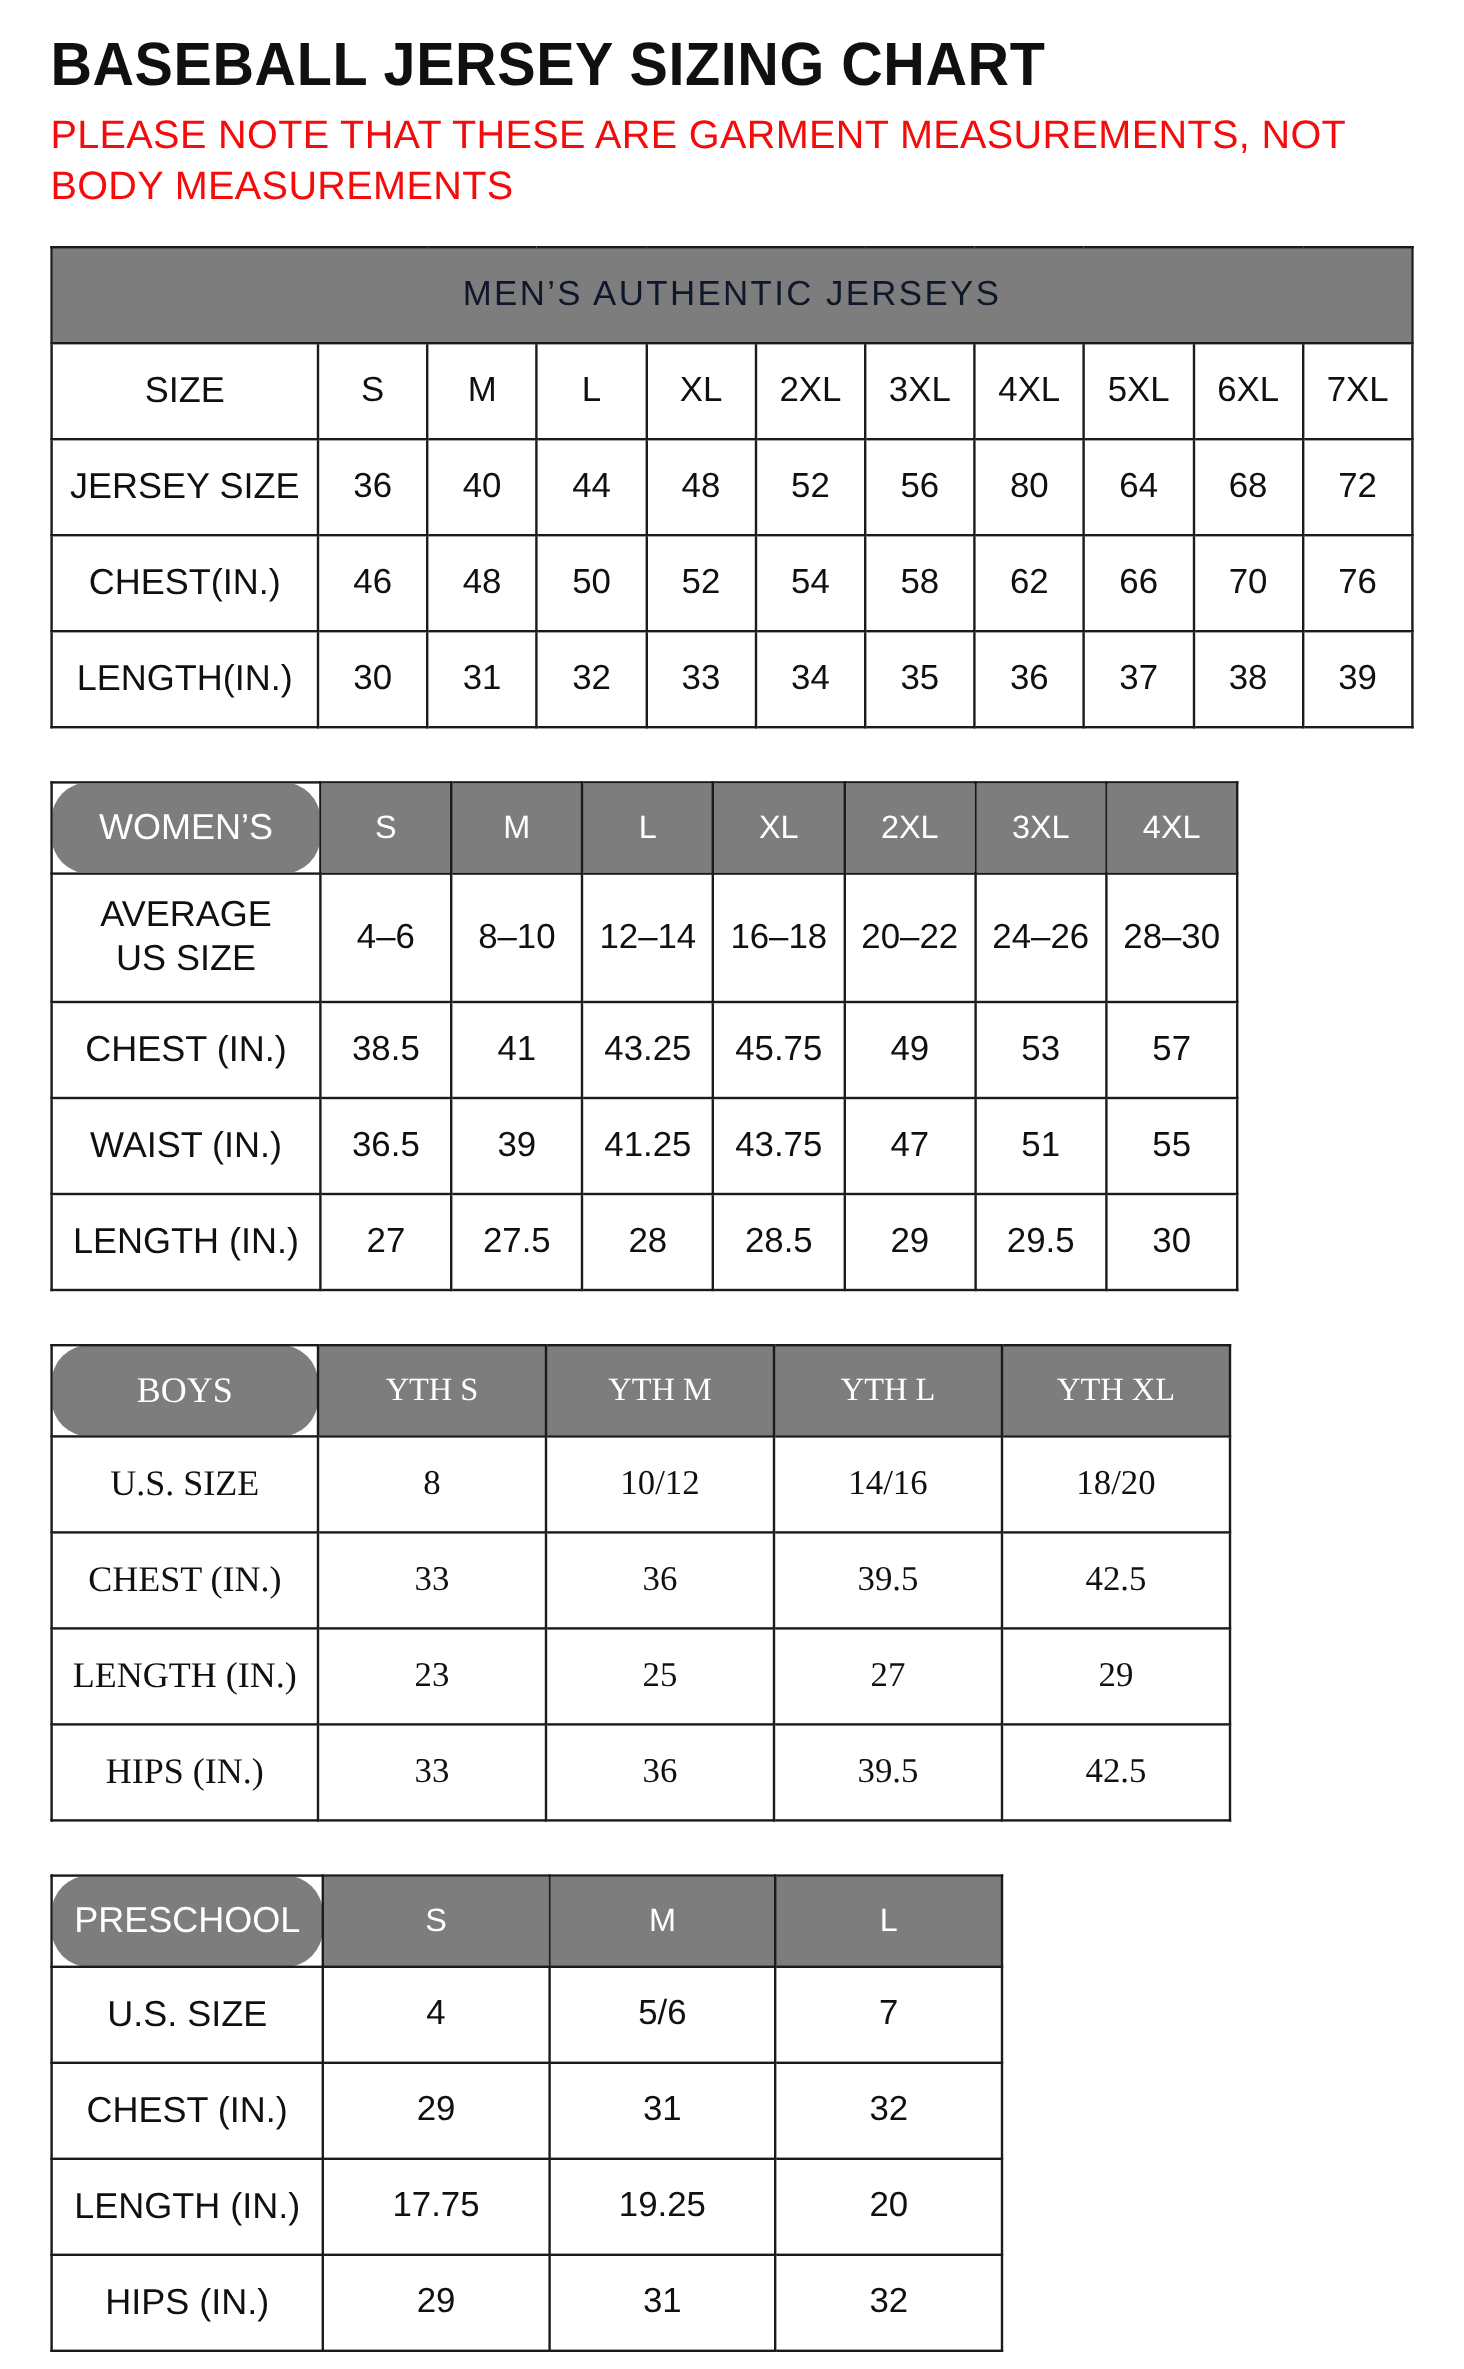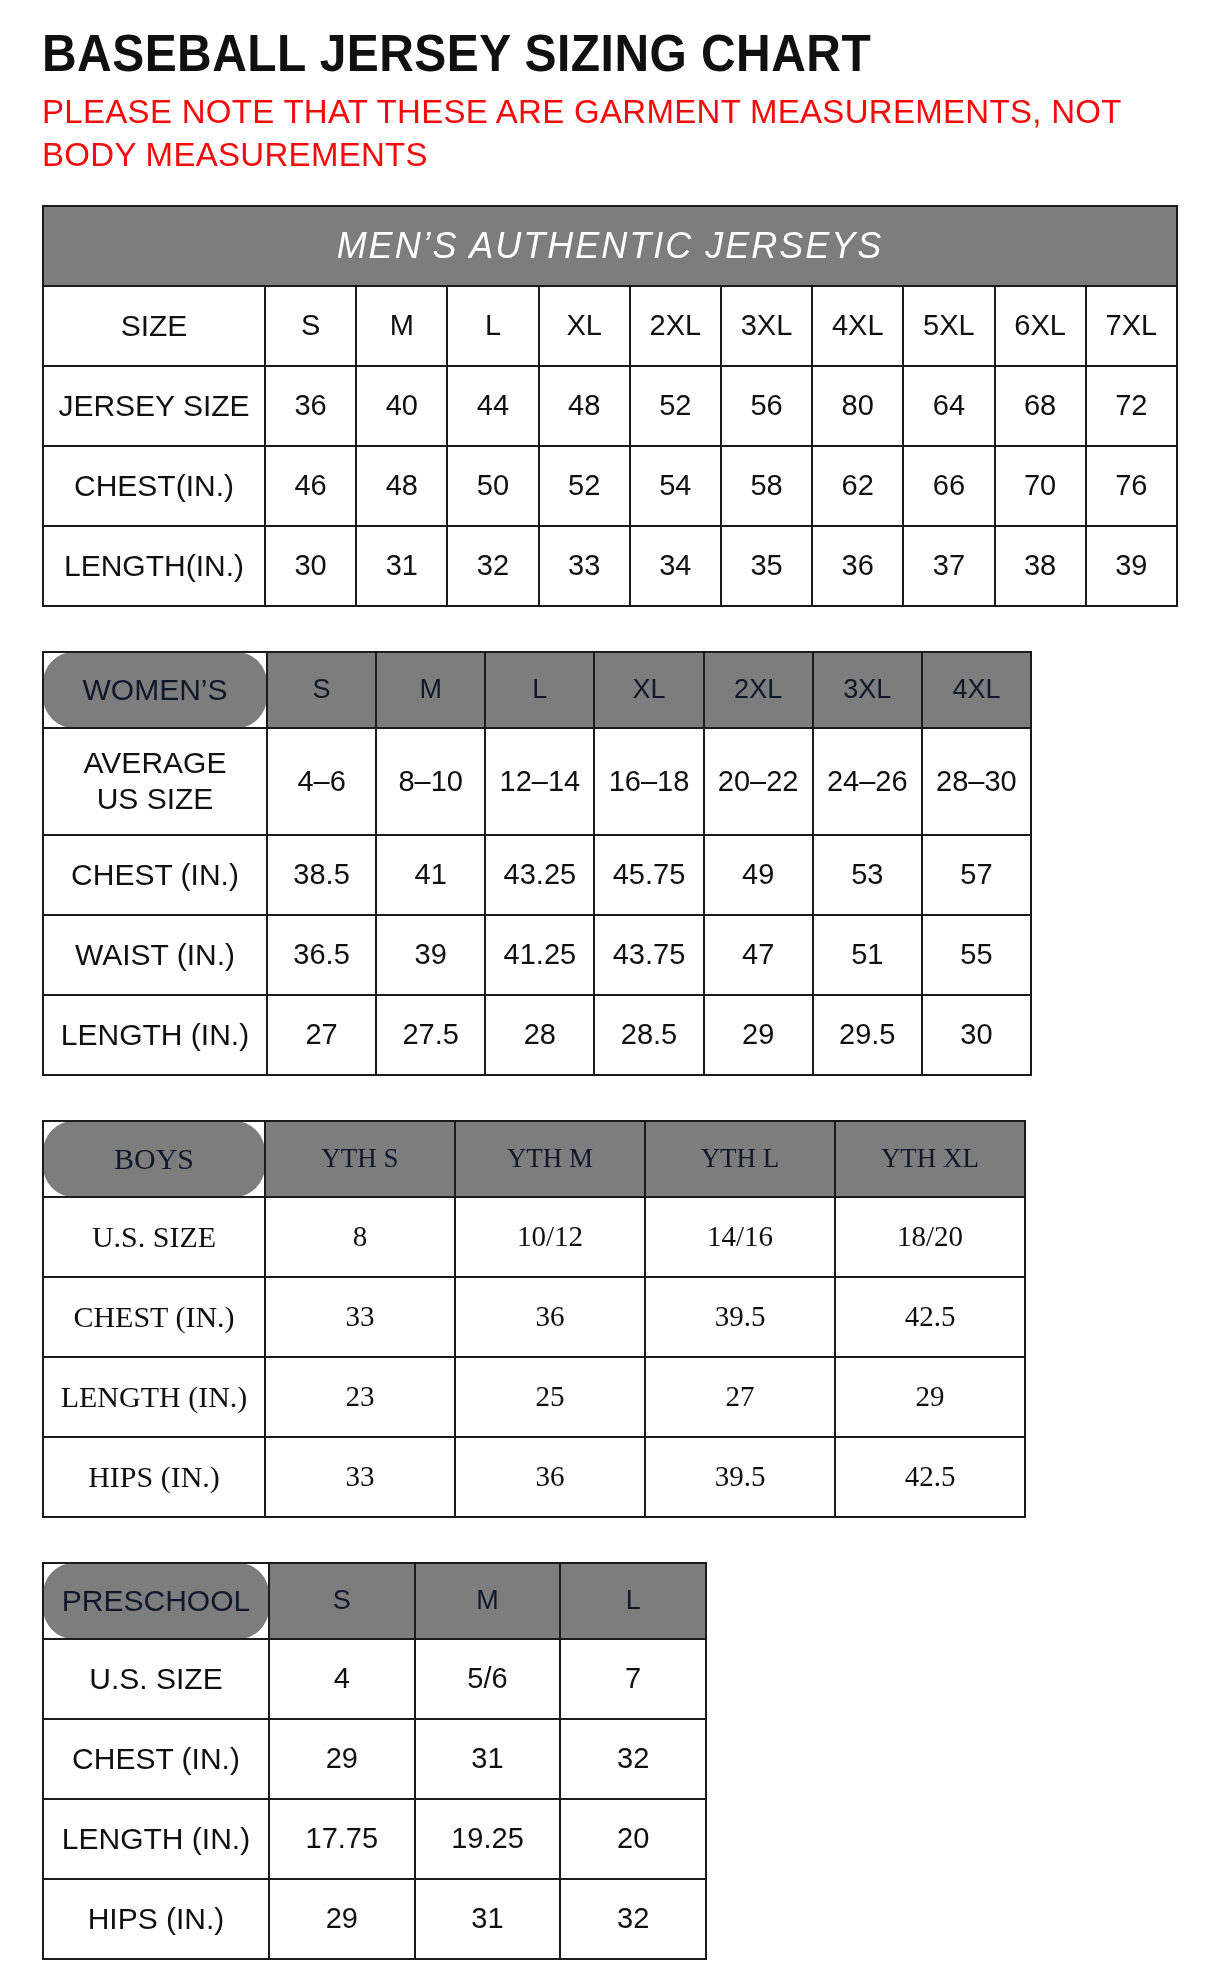--- a/index.html
+++ b/index.html
@@ -44,43 +44,42 @@
   td {
     border: 2px solid var(--border);
     text-align: center;
     vertical-align: middle;
     padding: 0 4px;
     overflow: hidden;
   }
   tr { height: 80px; }
   td.banner {
     background: var(--header-bg);
-    color: #ffffff;
-    font-size: 36px;
+    color: #0f172a;
+    font-size: 29px;
     letter-spacing: 2px;
     height: 74px;
-    font-style: italic;
   }
   td.head {
     background: var(--header-bg);
-    color: #0f172a;
+    color: #ffffff;
     font-size: 27px;
   }
   tr.header-row { height: 76px; }
   td.label {
     font-size: 30px;
     white-space: pre-line;
     line-height: 1.2;
     border-radius: 31px;
   }
   td.value { font-size: 29px; }
   table.mens      { width: 1136px; }
   table.womens    { width: 990px;  }
   table.boys      { width: 984px; font-family: Liberation Serif, serif;  }
-  table.preschool { width: 665px;  }
+  table.preschool { width: 794px;  }
   
   table.womens tr:nth-child(2) { height: 107px; }
 </style>
 </head>
 <body>
 
 <h1>BASEBALL JERSEY SIZING CHART</h1>
 
 <p class="note">PLEASE NOTE THAT THESE ARE GARMENT MEASUREMENTS, NOT BODY MEASUREMENTS</p>
 

